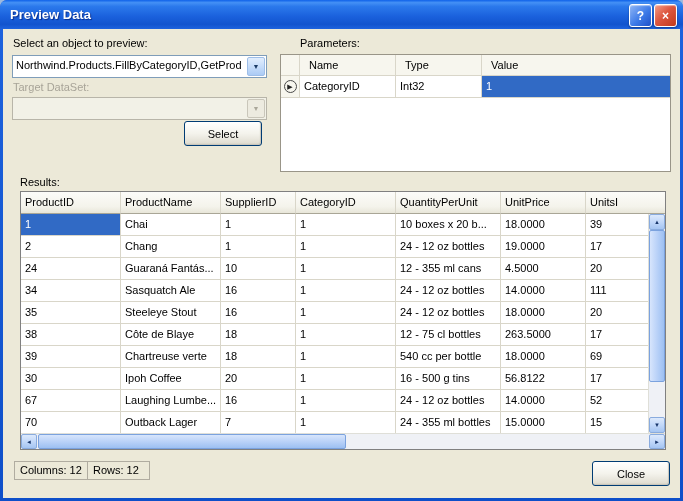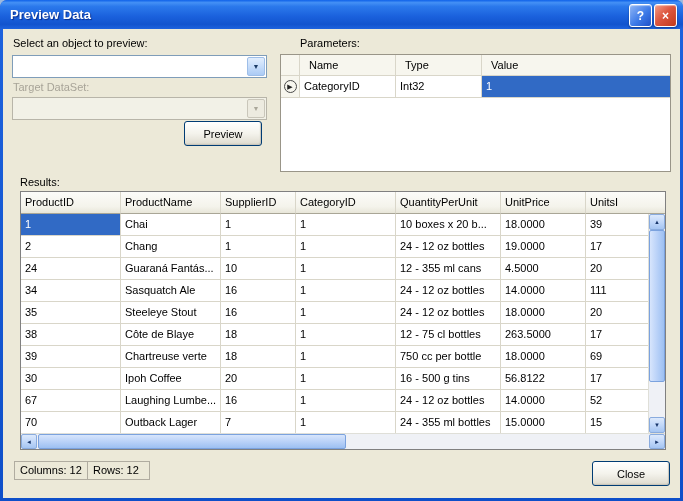--- a/index.html
+++ b/index.html
@@ -91,35 +91,36 @@
     <div class="tb-btn close-btn">
       <span>×</span>
     </div>
   </div>
 
   <div class="content">
 
     <div class="label" style="left:10px;top:8px;">Select an object to preview:</div>
 
     <div class="combo" style="left:9px;top:26px;width:253px;">
+      <div class="combo-text">Northwind.Products.FillByCategoryID,GetProd</div>
       <div class="combo-arrow">
         <span>▼</span>
       </div>
     </div>
 
     <div class="label disabled" style="left:10px;top:52px;">Target DataSet:</div>
 
     <div class="combo disabled" style="left:9px;top:68px;width:253px;">
       <div class="combo-text"></div>
       <div class="combo-arrow">
         <span>▼</span>
       </div>
     </div>
 
-    <div class="xp-button" style="left:181px;top:92px;width:76px;height:23px;">Preview</div>
+    <div class="xp-button" style="left:181px;top:92px;width:76px;height:23px;">Select</div>
 
     <div class="label" style="left:277px;top:8px;padding-left:20px;">Parameters:</div>
 
     <div class="param-box">
       <div class="param-header">
         <div class="ph-cell ph-sel"></div>
         <div class="ph-cell ph-name">Name</div>
         <div class="ph-cell ph-type">Type</div>
         <div class="ph-cell ph-value">Value</div>
       </div>
@@ -201,21 +202,21 @@
             <div class="grid-cell" style="width: 100px;">1</div>
             <div class="grid-cell" style="width: 105px;">12 - 75 cl bottles</div>
             <div class="grid-cell" style="width: 85px;">263.5000</div>
             <div class="grid-cell" style="width: 62px; border-right: none;">17</div>
           </div>
           <div class="grid-row">
             <div class="grid-cell" style="width: 100px;">39</div>
             <div class="grid-cell" style="width: 100px;">Chartreuse verte</div>
             <div class="grid-cell" style="width: 75px;">18</div>
             <div class="grid-cell" style="width: 100px;">1</div>
-            <div class="grid-cell" style="width: 105px;">750 cc per bottle</div>
+            <div class="grid-cell" style="width: 105px;">540 cc per bottle</div>
             <div class="grid-cell" style="width: 85px;">18.0000</div>
             <div class="grid-cell" style="width: 62px; border-right: none;">69</div>
           </div>
           <div class="grid-row">
             <div class="grid-cell" style="width: 100px;">30</div>
             <div class="grid-cell" style="width: 100px;">Ipoh Coffee</div>
             <div class="grid-cell" style="width: 75px;">20</div>
             <div class="grid-cell" style="width: 100px;">1</div>
             <div class="grid-cell" style="width: 105px;">16 - 500 g tins</div>
             <div class="grid-cell" style="width: 85px;">56.8122</div>

